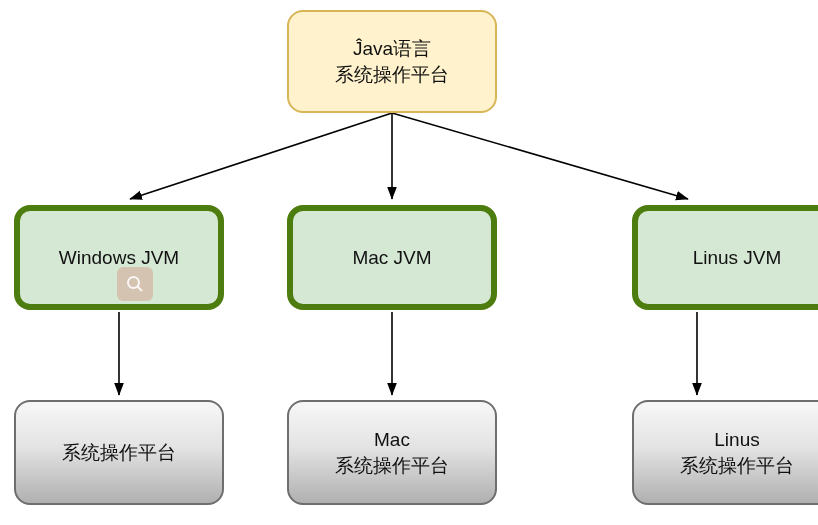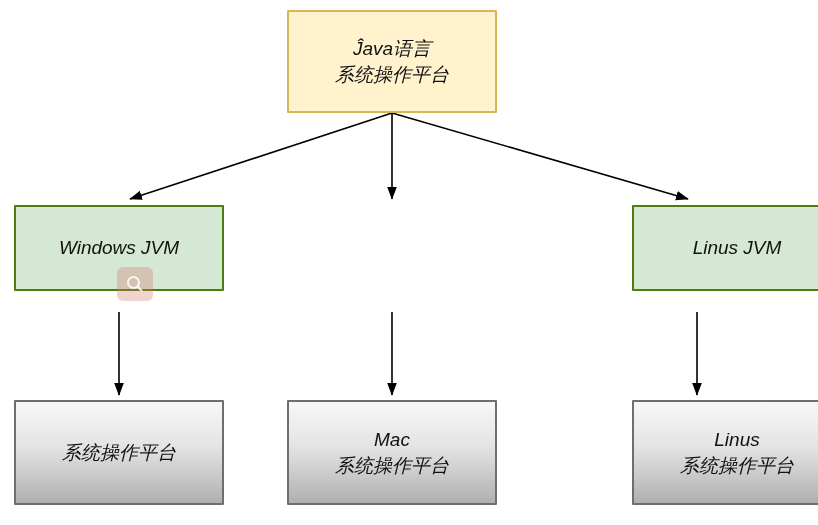--- a/index.html
+++ b/index.html
@@ -12,38 +12,37 @@
   .canvas {
     position: relative;
     width: 818px; height: 525px;
     background: #ffffff;
     overflow: hidden;
   }
   svg.edges { position: absolute; left: 0; top: 0; }
 
   .node {
     position: absolute;
-    border-radius: 1px;
+    border-radius: 16px;
     display: flex; flex-direction: column;
     align-items: center; justify-content: center;
     text-align: right;
     font-size: 19px;
     line-height: 1.35;
     color: #111111;
-    font-style: italic;
   }
   .node-root {
     left: 287px; top: 10px; width: 210px; height: 103px;
     background: #FFF2CC;
     border: 2px solid #D6B656;
   }
   .node-jvm {
-    top: 205px; width: 210px; height: 86px;
+    top: 205px; width: 210px; height: 105px;
     background: #D5E8D4;
-    border: 2px solid #4d7c0f;
+    border: 6px solid #4d7c0f;
   }
   .node-platform {
     top: 400px; width: 210px; height: 105px;
     background: linear-gradient(180deg, #F7F7F7 0%, #E3E3E3 45%, #B0B0B0 100%);
     border: 2px solid #6E6E6E;
   }
   .col-windows { left: 14px; }
   .col-mac     { left: 287px; }
   .col-linus   { left: 592px; margin-left: 40px; }
 
@@ -76,20 +75,23 @@
   </svg>
 
   <div class="node node-root">
     <div>Ĵava语言</div>
     <div>系统操作平台</div>
   </div>
 
   <div class="node node-jvm col-windows">
     <div>Windows JVM</div>
   </div>
+  <div class="node node-jvm col-mac">
+    <div>Mac JVM</div>
+  </div>
   <div class="node node-jvm col-linus">
     <div>Linus JVM</div>
   </div>
 
   <div class="node node-platform col-windows">
     <div>系统操作平台</div>
   </div>
   <div class="node node-platform col-mac">
     <div>Mac</div>
     <div>系统操作平台</div>

